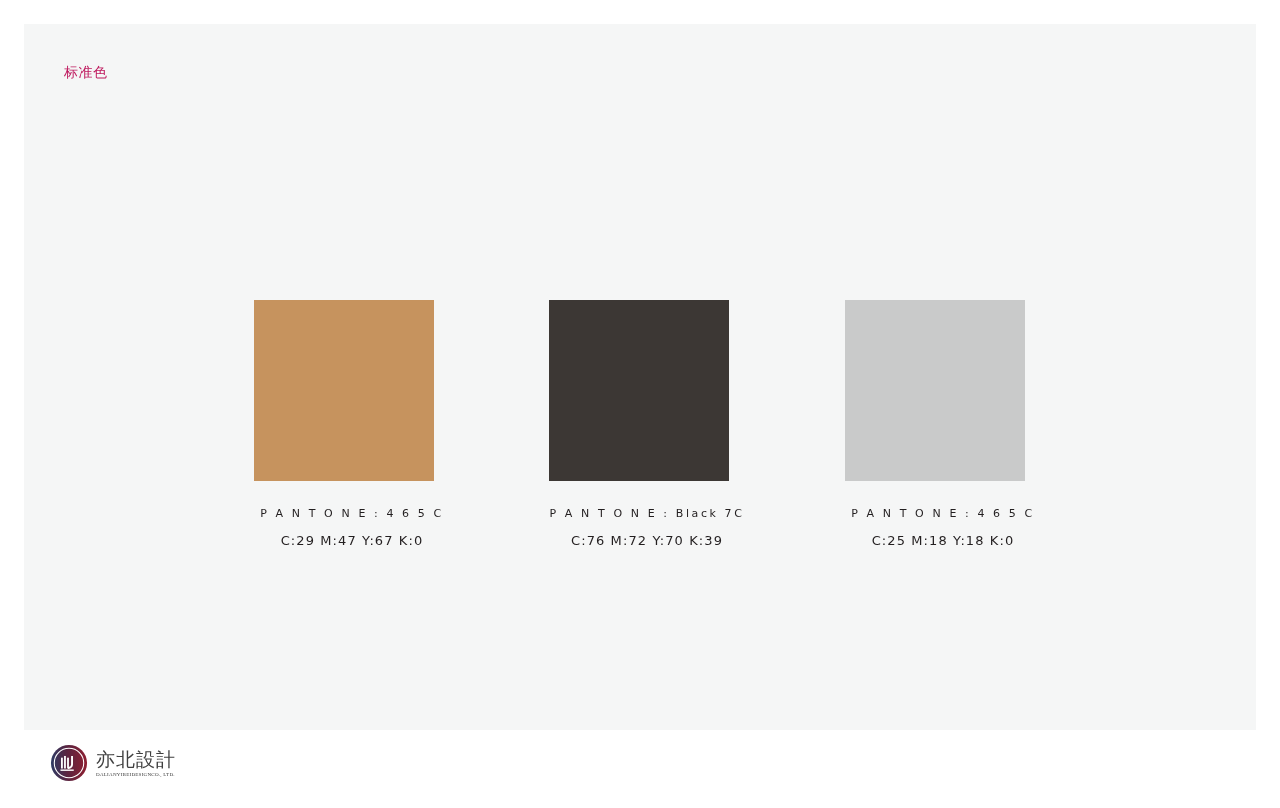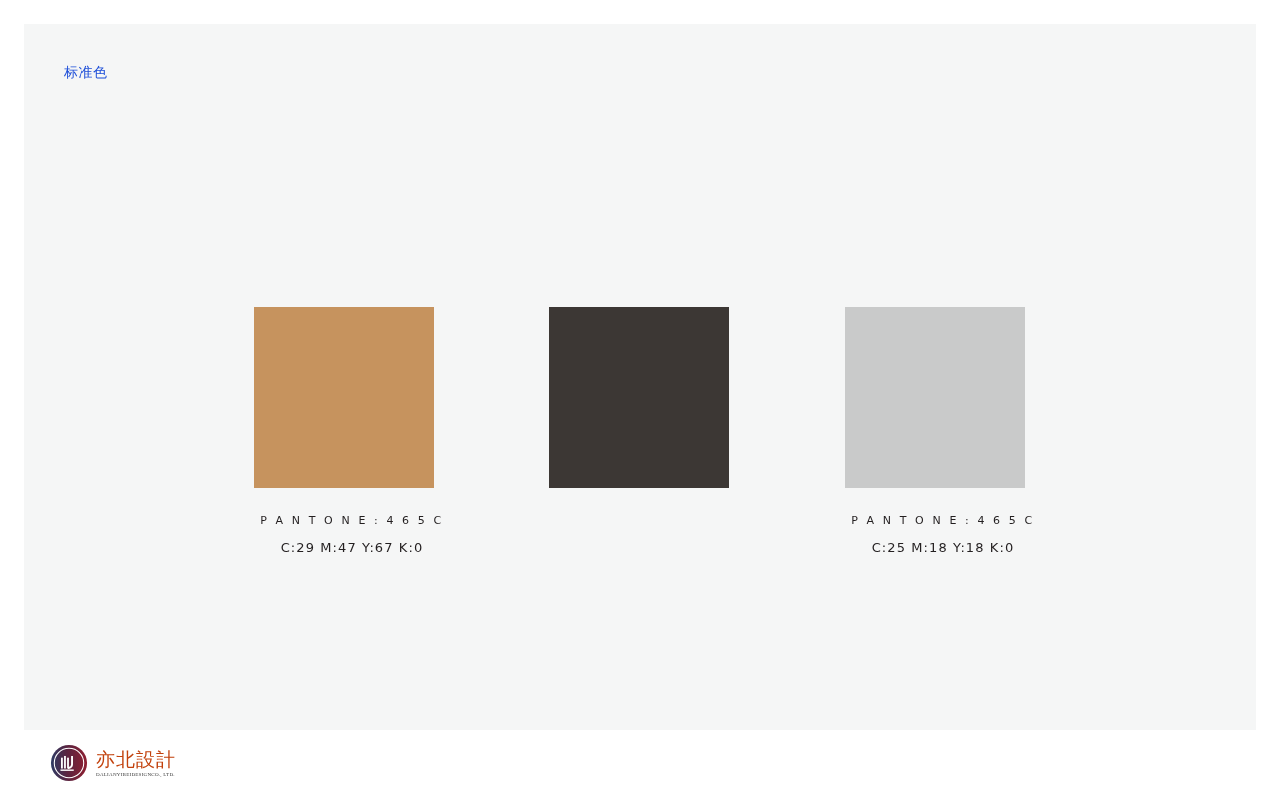--- a/index.html
+++ b/index.html
@@ -30,38 +30,38 @@
     height: 706px;
     background: #f5f6f6;
   }
 
   .canvas-title {
     position: absolute;
     left: 40px;
     top: 38px;
     font-size: 14px;
     line-height: 20px;
-    color: #1d4ed8;
+    color: #be185d;
     letter-spacing: 0.5px;
     font-family: "DejaVu Sans", "Liberation Sans", sans-serif;
     white-space: nowrap;
   }
 
   
   .swatch-row {
     position: absolute;
     left: 0;
     top: 276px;
     width: 1232px;
     height: 290px;
   }
 
   .swatch {
     position: absolute;
-    top: 7px;
+    top: 0;
     width: 196px;
   }
 
   .swatch-chip {
     width: 180px;
     height: 181px;
     display: block;
   }
 
   .swatch-meta {
@@ -117,21 +117,21 @@
   .logo-wordmark {
     margin-left: 8px;
     display: flex;
     flex-direction: column;
     justify-content: center;
   }
 
   .logo-cn {
     font-size: 19px;
     line-height: 21px;
-    color: #c2410c;
+    color: #404040;
     letter-spacing: 1px;
     font-family: "DejaVu Sans", "Liberation Sans", sans-serif;
     white-space: nowrap;
   }
 
   .logo-en {
     margin-top: 1px;
     font-size: 5px;
     line-height: 7px;
     color: #3a3a3a;
@@ -156,20 +156,24 @@
       <div class="swatch" style="left:230px;">
         <div class="swatch-chip" style="background:#c6935e;"></div>
         <div class="swatch-meta">
           <div class="swatch-pantone">P A N T O N E : 4 6 5 C</div>
           <div class="swatch-cmyk">C:29  M:47  Y:67  K:0</div>
         </div>
       </div>
 
       <div class="swatch" style="left:525px;">
         <div class="swatch-chip" style="background:#3c3734;"></div>
+        <div class="swatch-meta">
+          <div class="swatch-pantone">P A N T O N E : Black 7C</div>
+          <div class="swatch-cmyk">C:76  M:72  Y:70  K:39</div>
+        </div>
       </div>
 
       <div class="swatch" style="left:821px;">
         <div class="swatch-chip" style="background:#c9caca;"></div>
         <div class="swatch-meta">
           <div class="swatch-pantone">P A N T O N E : 4 6 5 C</div>
           <div class="swatch-cmyk">C:25  M:18  Y:18  K:0</div>
         </div>
       </div>
 

